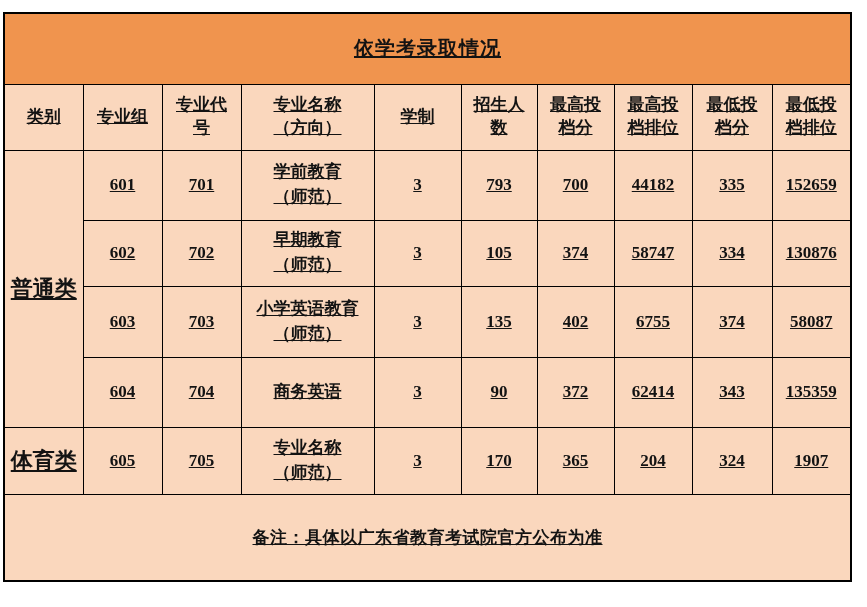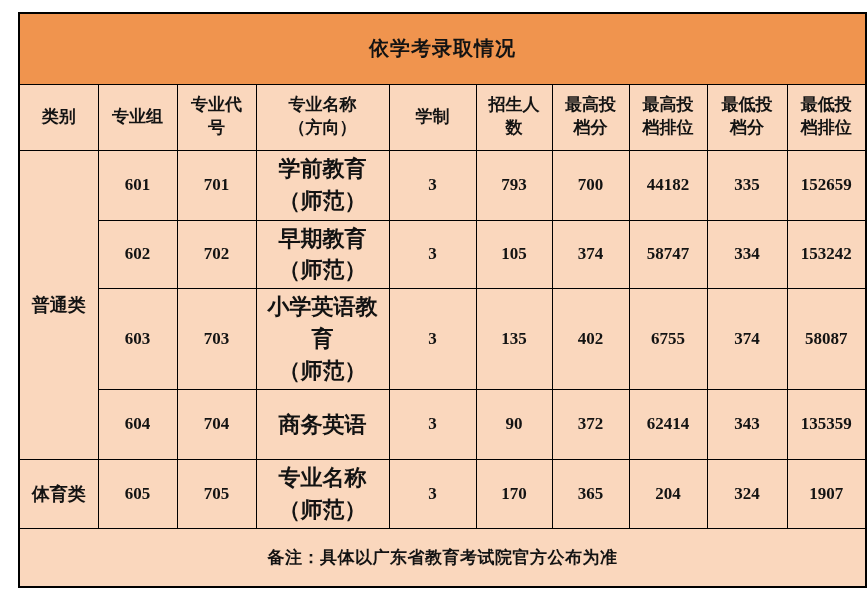--- a/index.html
+++ b/index.html
@@ -13,22 +13,23 @@
   }
   .canvas {
     position: relative;
     width: 867px;
     height: 607px;
     background: #ffffff;
     overflow: hidden;
   }
   .table-wrap {
     position: absolute;
-    left: 18px;
+    left: 3px;
     top: 12px;
+    text-decoration: underline;
   }
   table.admissions {
     border-collapse: collapse;
     table-layout: fixed;
     width: 847px;
     border: 2px solid #000000;
   }
   table.admissions td, table.admissions th {
     border: 1px solid #000000;
     text-align: center;
@@ -49,33 +50,33 @@
     font-size: 17px;
     font-weight: bold;
     white-space: pre-line;
     line-height: 1.35;
   }
   tr.r1 { height: 70px; }
   tr.r2 { height: 66px; }
   tr.r3 { height: 71px; }
   tr.r4 { height: 70px; margin-top: 18px; }
   tr.r5 { height: 67px; margin-left: 32px; }
-  tr.note-row { height: 59px; }
+  tr.note-row { height: 87px; }
   td.cell {
     background: #FAD7BD;
     font-size: 17px;
     font-weight: bold;
   }
   td.major-cell {
     white-space: pre-line;
     line-height: 1.45;
-    font-size: 22px;
+    font-size: 17px;
   }
   td.category-cell {
-    font-size: 18px;
+    font-size: 22px;
   }
   td.note-cell {
     background: #FAD7BD;
     font-size: 17px;
     font-weight: bold;
     letter-spacing: 0.5px;
   }
 </style>
 </head>
 <body>
@@ -138,21 +139,21 @@
       <tr class="r2">
         <td class="cell">602</td>
         <td class="cell">702</td>
         <td class="cell major-cell">早期教育
 （师范）</td>
         <td class="cell">3</td>
         <td class="cell">105</td>
         <td class="cell">374</td>
         <td class="cell">58747</td>
         <td class="cell">334</td>
-        <td class="cell">153242</td>
+        <td class="cell">130876</td>
       </tr>
 
       <tr class="r3">
         <td class="cell">603</td>
         <td class="cell">703</td>
         <td class="cell major-cell">小学英语教育
 （师范）</td>
         <td class="cell">3</td>
         <td class="cell">135</td>
         <td class="cell">402</td>

